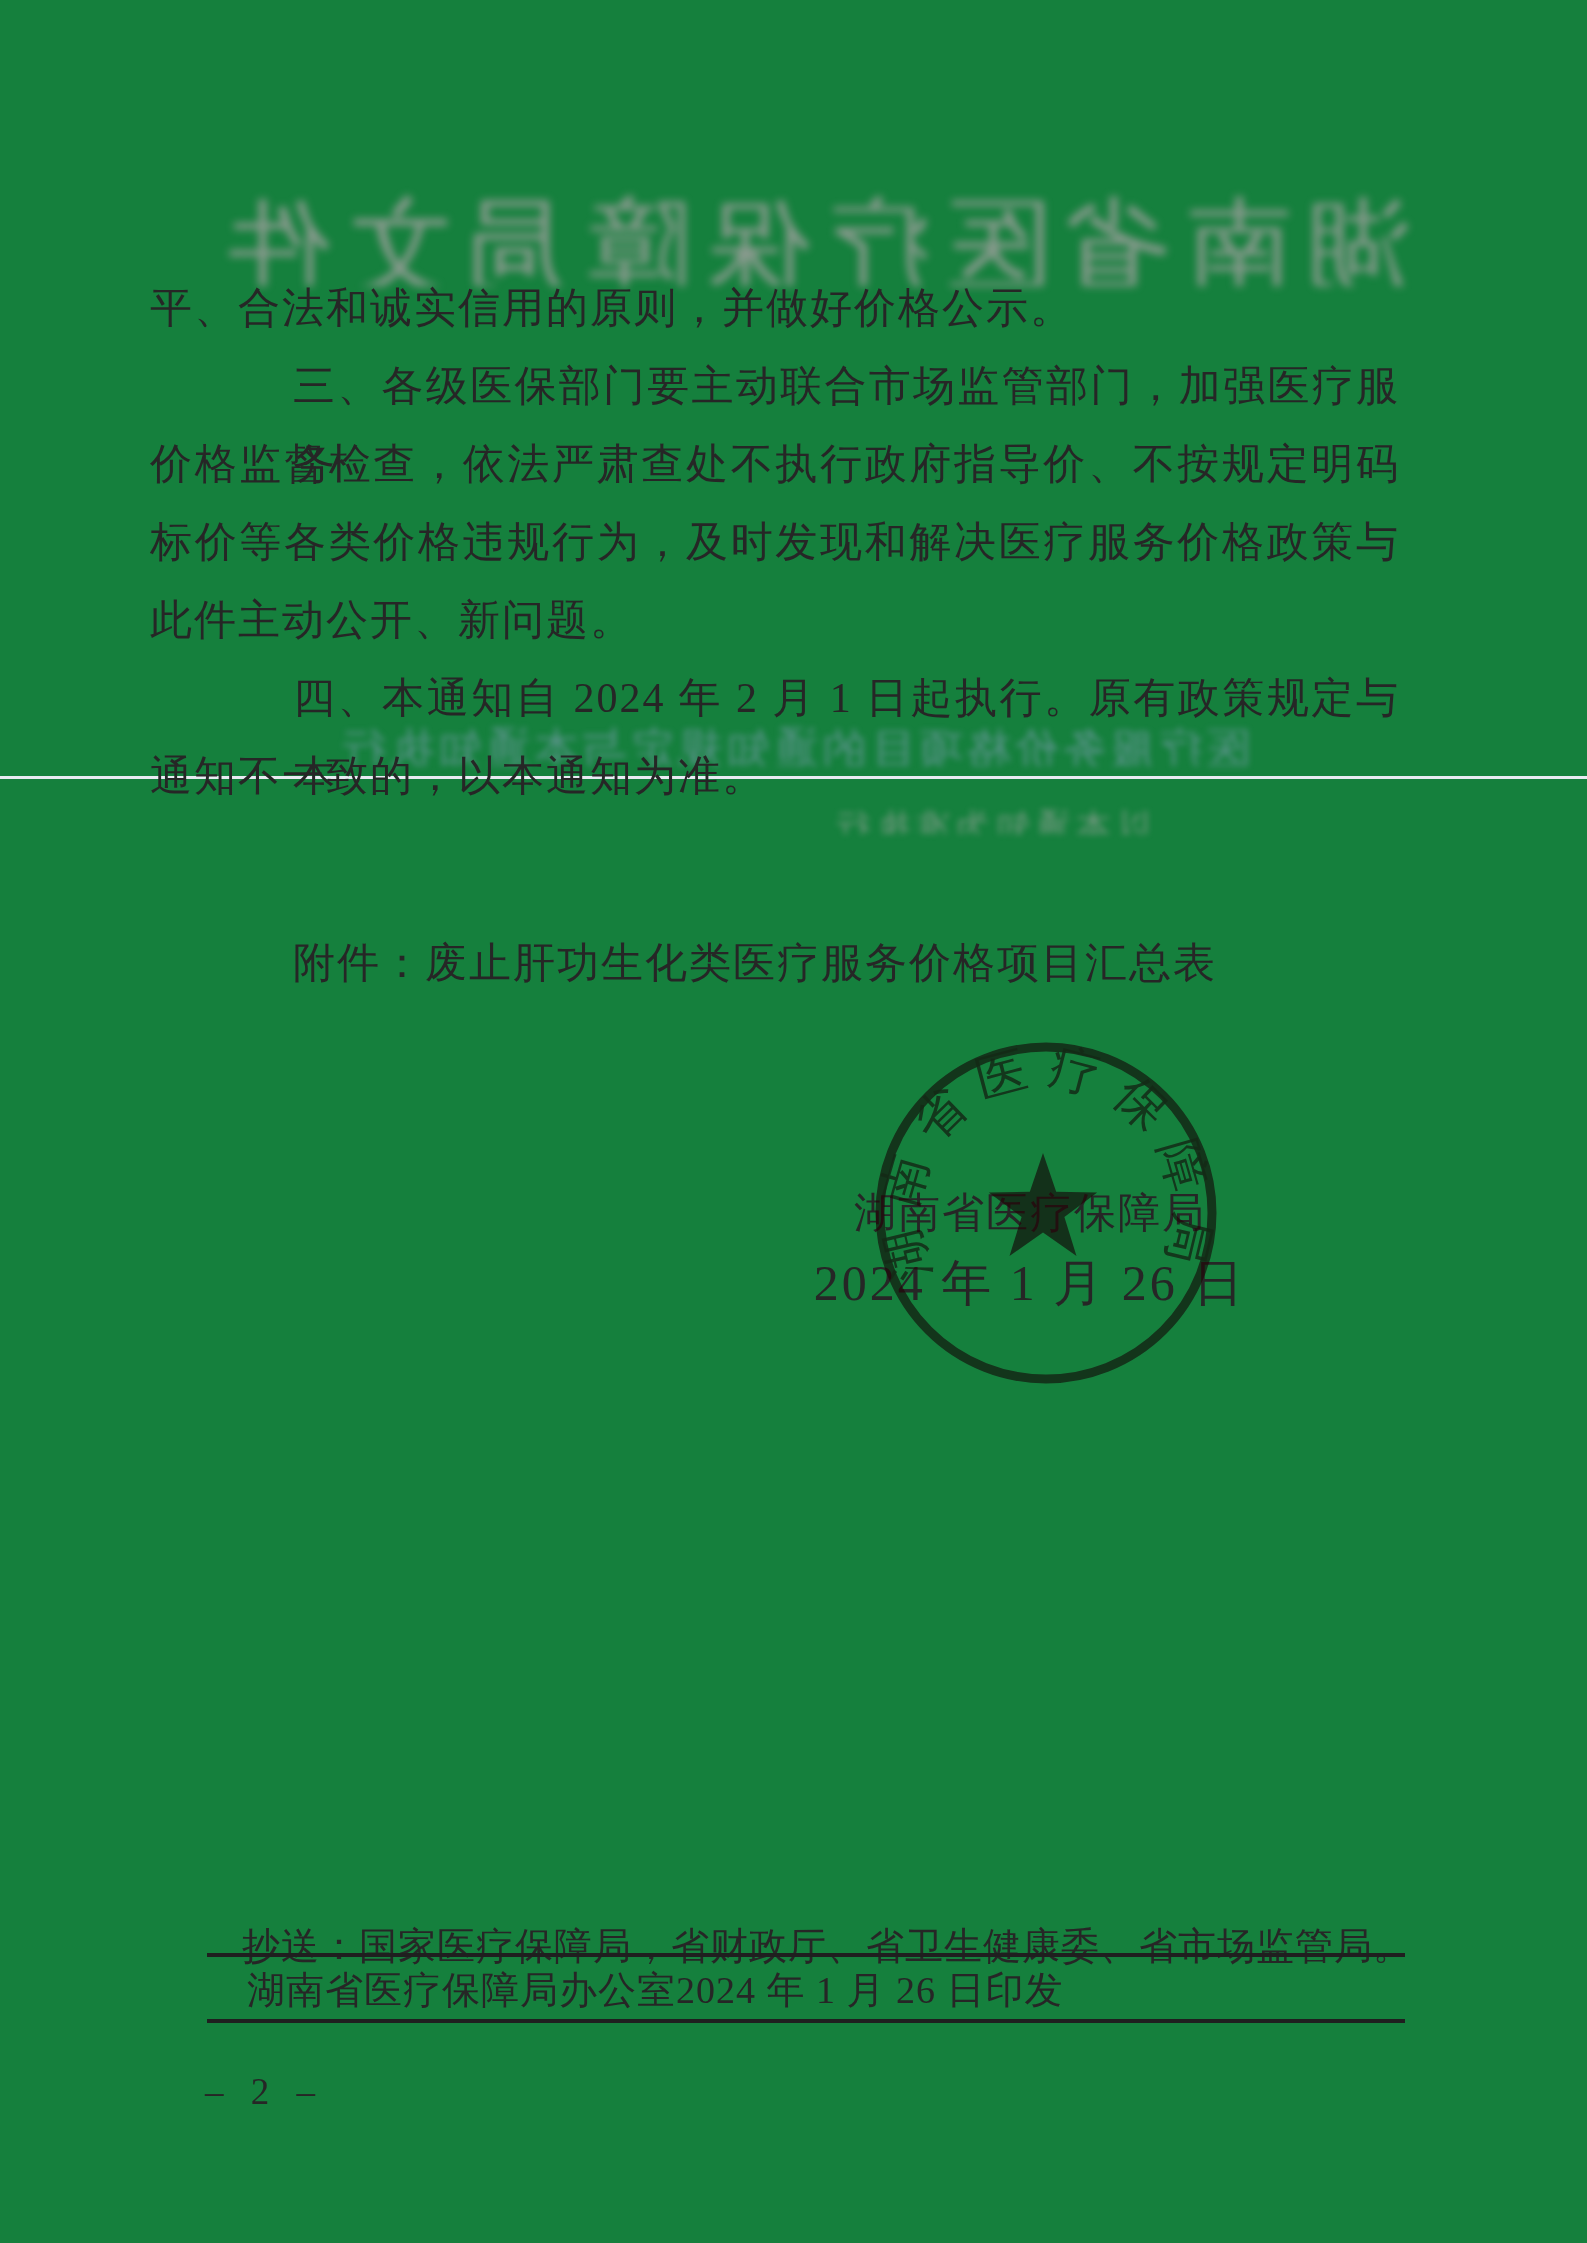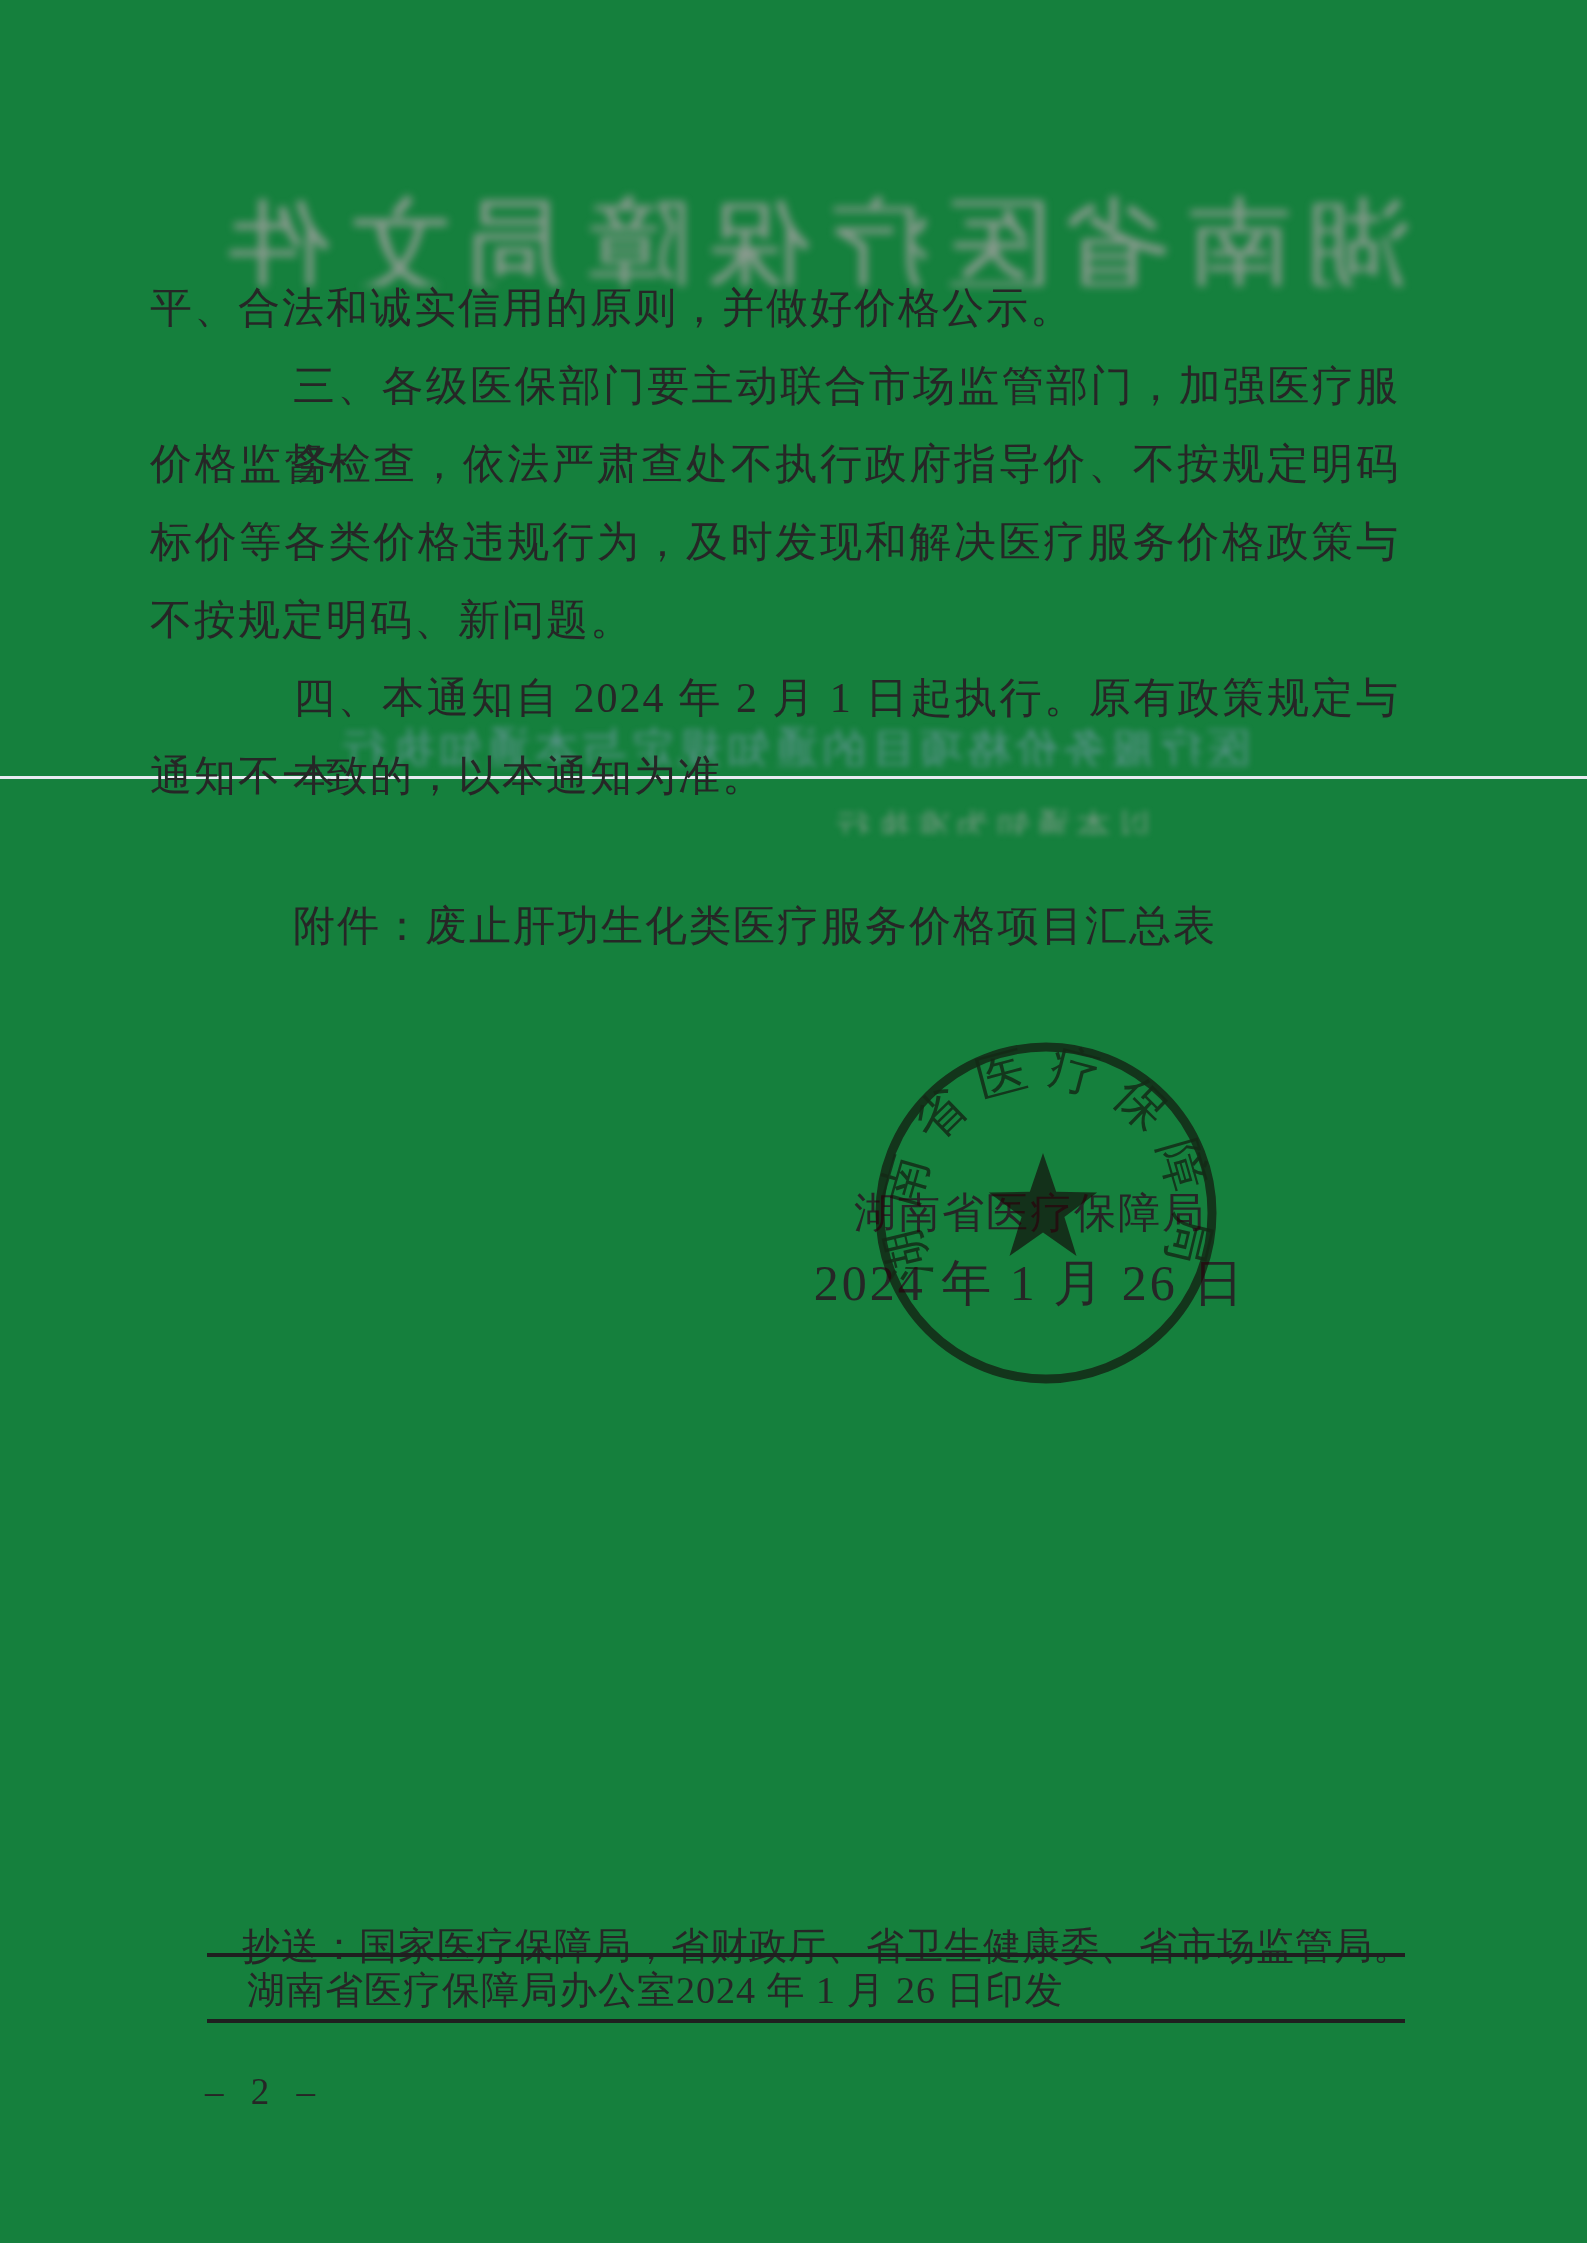--- a/index.html
+++ b/index.html
@@ -52,21 +52,21 @@
     font-size: 42px;
     line-height: 78px;
     letter-spacing: 2px;
   }
   .line { height: 78px; white-space: nowrap; }
   .line.full { white-space: normal; text-align: justify; text-align-last: justify; }
   .line.indent { padding-left: 143px; box-sizing: border-box; }
 
   .attachment-line {
     position: absolute;
-    left: 293px; top: 887px; height: 78px;
+    left: 293px; top: 924px; height: 78px;
     font-size: 42px; line-height: 78px; letter-spacing: 2px;
     white-space: nowrap;
   }
 
   
   .signature-block {
     position: absolute;
     left: 780px; top: 1178px; width: 500px;
     text-align: center;
   }
@@ -133,21 +133,21 @@
   <div class="ghost ghost-top">湖南省医疗保障局文件</div>
   <div class="ghost ghost-mid">医疗服务价格项目的通知规定与本通知执行</div>
   <div class="ghost ghost-low">以本通知为准执行</div>
   <div class="faint-scan-line"></div>
 
   <div class="body-text">
     <div class="line">平、合法和诚实信用的原则，并做好价格公示。</div>
     <div class="line full indent">三、各级医保部门要主动联合市场监管部门，加强医疗服务</div>
     <div class="line full">价格监督检查，依法严肃查处不执行政府指导价、不按规定明码</div>
     <div class="line full">标价等各类价格违规行为，及时发现和解决医疗服务价格政策与</div>
-    <div class="line">不按规定明码、新问题。</div>
+    <div class="line">此件主动公开、新问题。</div>
     <div class="line full indent">四、本通知自 2024 年 2 月 1 日起执行。原有政策规定与本</div>
     <div class="line">通知不一致的，以本通知为准。</div>
   </div>
 
   <div class="attachment-line">附件：废止肝功生化类医疗服务价格项目汇总表</div>
 
   <div class="signature-block">
     <div class="signature-issuer">湖南省医疗保障局</div>
     <div class="signature-date">2024 年 1 月 26 日</div>
   </div>

